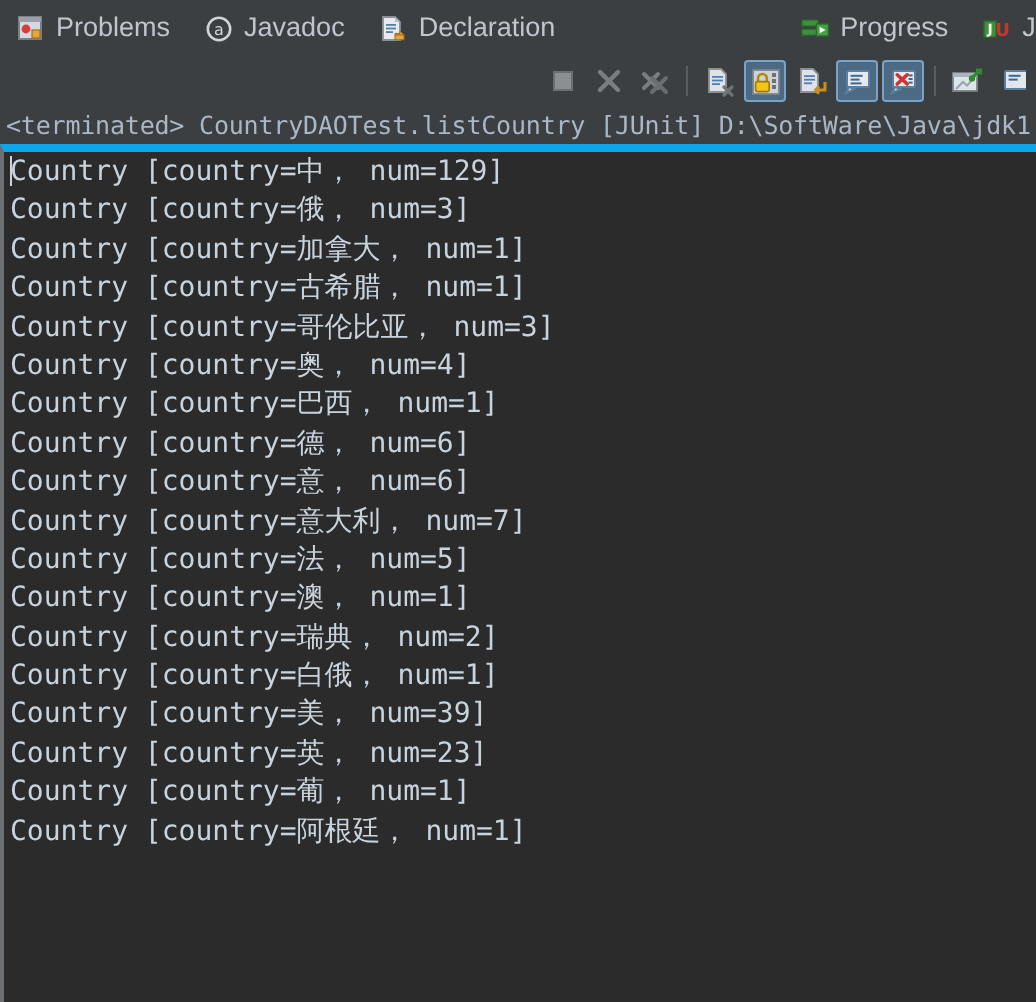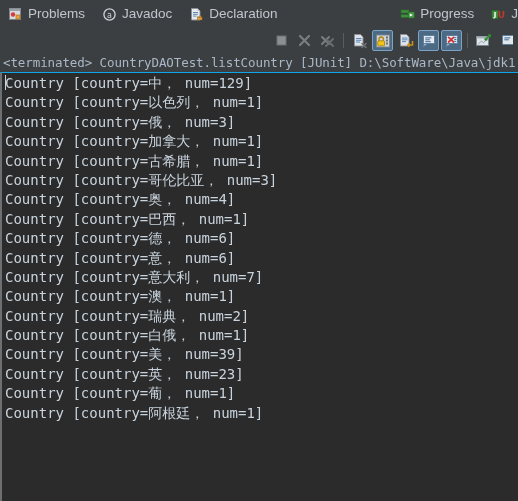--- a/index.html
+++ b/index.html
@@ -128,21 +128,21 @@
     overflow: hidden;
     padding-left: 3px;
     box-sizing: border-box;
     letter-spacing: -0.1px;
   }
 
   
   .console {
     flex: 1 1 auto;
     background: #2b2b2b;
-    border-top: 1px solid #0ea5e9;
+    border-top: 4px solid #0ea5e9;
     border-left: 2px solid #6d7072;
     box-sizing: border-box;
     overflow: hidden;
     position: relative;
     padding: 1px 0 0 0;
   }
   .lines {
     position: relative;
     padding: 0;
     margin: 0;
@@ -347,30 +347,30 @@
       </div>
     </div>
   </div>
 
   <div class="statusline">&lt;terminated&gt; CountryDAOTest.listCountry [JUnit] D:\SoftWare\Java\jdk1.8.0_191\bin\java</div>
 
   <div class="console">
     <div class="caret"></div>
     <div class="lines" id="console-lines">
         <div class="line">Country [country=中， num=129]</div>
-        <div class="line">Country [country=以色列， num=1]</div>
         <div class="line">Country [country=俄， num=3]</div>
         <div class="line">Country [country=加拿大， num=1]</div>
         <div class="line">Country [country=古希腊， num=1]</div>
         <div class="line">Country [country=哥伦比亚， num=3]</div>
         <div class="line">Country [country=奥， num=4]</div>
         <div class="line">Country [country=巴西， num=1]</div>
         <div class="line">Country [country=德， num=6]</div>
         <div class="line">Country [country=意， num=6]</div>
         <div class="line">Country [country=意大利， num=7]</div>
+        <div class="line">Country [country=法， num=5]</div>
         <div class="line">Country [country=澳， num=1]</div>
         <div class="line">Country [country=瑞典， num=2]</div>
         <div class="line">Country [country=白俄， num=1]</div>
         <div class="line">Country [country=美， num=39]</div>
         <div class="line">Country [country=英， num=23]</div>
         <div class="line">Country [country=葡， num=1]</div>
         <div class="line">Country [country=阿根廷， num=1]</div>
       </div>
   </div>
 

